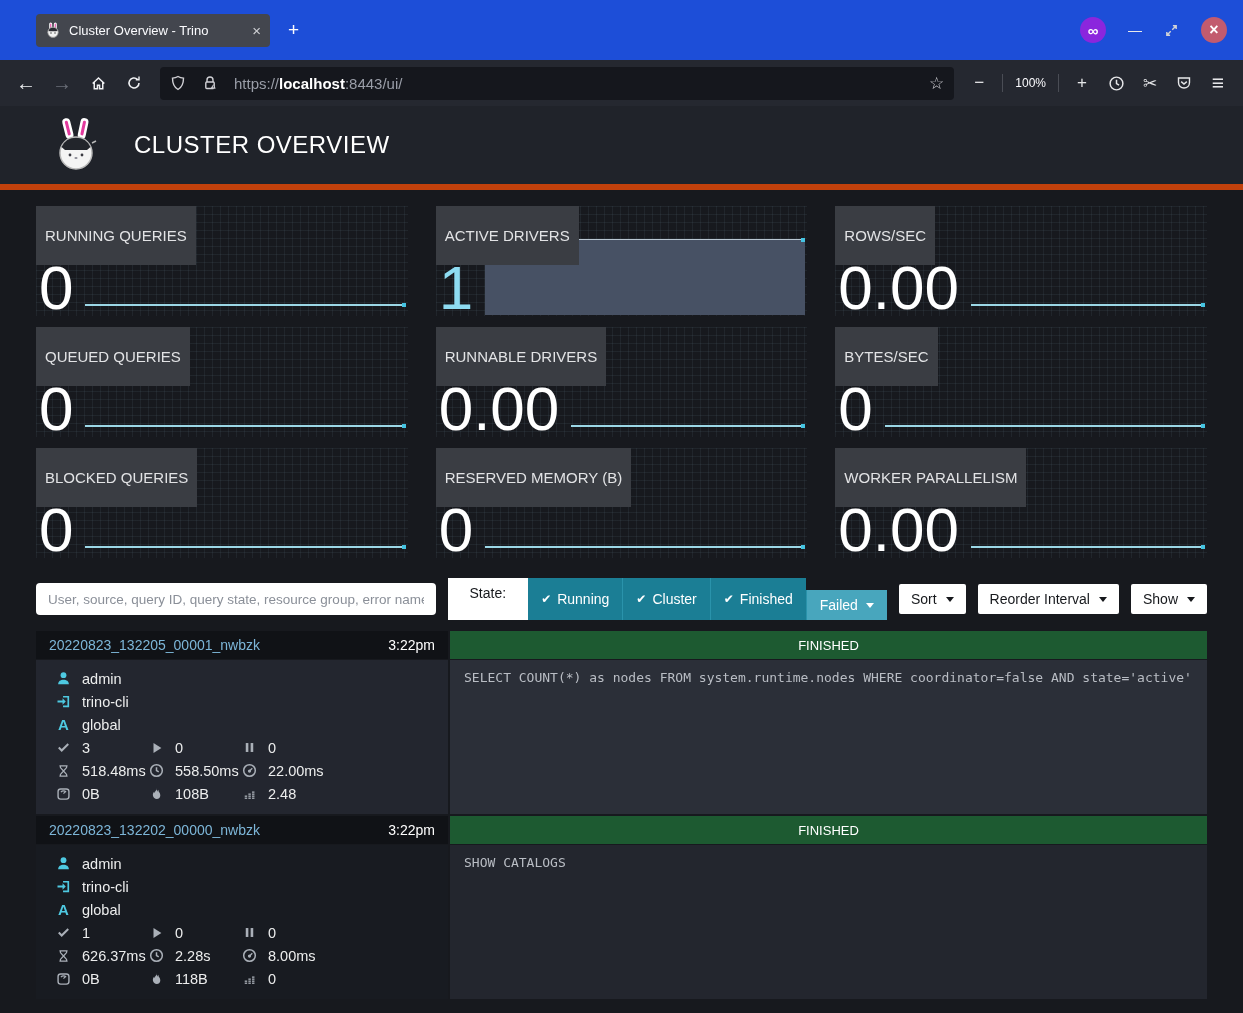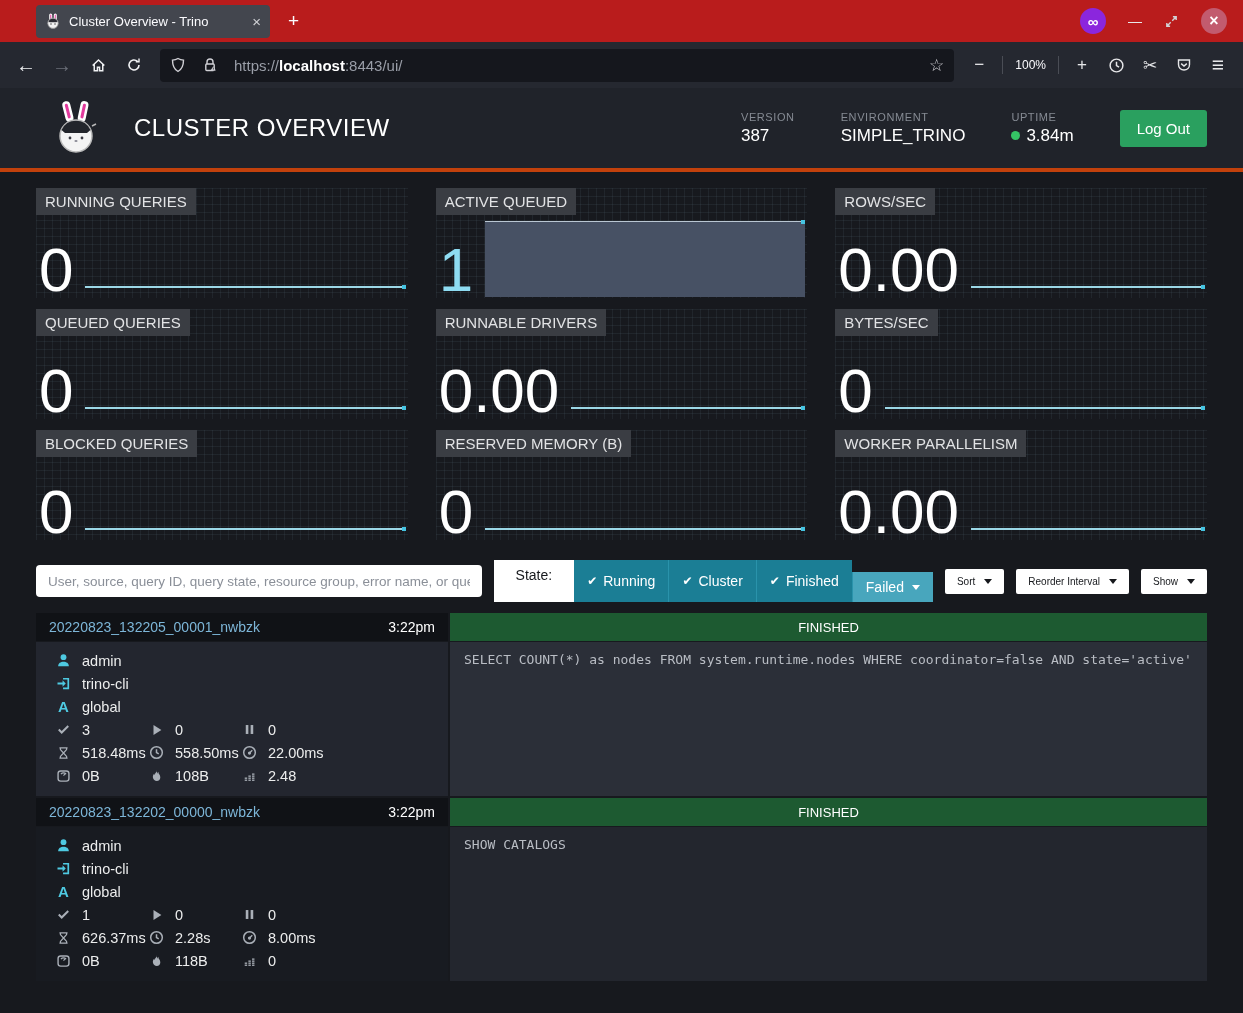--- a/index.html
+++ b/index.html
@@ -1,21 +1,21 @@
 <!DOCTYPE html>
 <html><head>
 <meta charset="utf-8">
 <style>
   * { box-sizing: border-box; margin: 0; padding: 0; }
   html,body { width:1243px; height:1013px; overflow:hidden; background:#17191e;
     font-family:"Liberation Sans", sans-serif; }
   .browser { width:100%; height:100%; display:flex; flex-direction:column; }
 
   
-  .tabbar { height:42px; background:#b91c1c; display:flex; align-items:center; flex:none; }
+  .tabbar { height:60px; background:#1d4ed8; display:flex; align-items:center; flex:none; }
   .tab { margin-left:36px; width:234px; height:33px; background:#43464e; border-radius:4px;
     display:flex; align-items:center; padding:0 9px; color:#fbfbfe; font-size:13px; }
   .favicon { width:16px; height:16px; margin-right:8px; flex:none; }
   .tab-title { flex:1; white-space:nowrap; overflow:hidden; }
   .tab-close { color:#cfd0d4; font-size:15px; margin-left:6px; cursor:default; }
   .newtab { color:#fbfbfe; font-size:19px; margin-left:18px; }
   .spacer { flex:1; }
   .winbtns { display:flex; align-items:center; gap:22px; margin-right:16px; }
   .mask-btn { width:26px; height:26px; border-radius:50%; background:#8b26dd; color:#fff;
     display:flex; align-items:center; justify-content:center; font-size:15px; font-weight:bold; }
@@ -34,40 +34,40 @@
   .url-text { flex:1; font-size:15px; color:#9a9ea8; }
   .url-text .host { color:#ffffff; font-weight:bold; }
   .star { color:#d0d0d5; font-size:17px; }
   .divider { width:1px; height:18px; background:#4a4d55; margin:0 4px; }
   .zoom-label { color:#fbfbfe; font-size:12px; padding:0 4px; }
   .toolicon { width:30px; height:30px; display:flex; align-items:center; justify-content:center;
     color:#e6e7e9; font-size:17px; }
 
   
   .page { flex:1; background:#17191e; overflow:hidden; }
-  .trino-header { height:84px; background:#20232a; border-bottom:4px solid #c2410c;
+  .trino-header { height:84px; background:#20232a; border-bottom:6px solid #c2410c;
     display:flex; align-items:center; padding:0 36px 0 52px; }
   .logo { width:50px; height:56px; margin-right:32px; flex:none; }
   .page-title { color:#ffffff; font-size:24px; letter-spacing:0.5px; font-weight:400; }
   .hdr-meta { margin-left:auto; display:flex; align-items:center; gap:46px; }
   .meta-block .mlabel { color:#868b94; font-size:11px; letter-spacing:0.6px; margin-bottom:3px; }
   .meta-block .mvalue { color:#ffffff; font-size:17px; display:flex; align-items:center; gap:6px; }
   .updot { width:9px; height:9px; border-radius:50%; background:#35c465; display:inline-block; }
   .logout-btn { background:#2aa05f; color:#fff; border:none; font-size:15px;
     padding:10px 17px; border-radius:3px; font-family:inherit; }
 
   .stats { padding:16px 36px 6px; display:grid; grid-template-columns:repeat(3,1fr);
     column-gap:28px; row-gap:11px; }
   .panel { position:relative; height:110px; display:flex; align-items:flex-end;
     background-image:
       linear-gradient(rgba(130,160,185,0.09) 1px, transparent 1px),
       linear-gradient(90deg, rgba(130,160,185,0.09) 1px, transparent 1px);
     background-size:8px 8px; }
   .plabel { position:absolute; top:0; left:0; background:#3a3d43; color:#e2e3e5;
-    font-size:15px; padding:5px 9px; z-index:2; }
+    font-size:15px; padding:21px 9px; z-index:2; }
   .pnum { font-size:62px; line-height:0.92; color:#ffffff; padding-left:3px; font-weight:400; }
   .pnum.hl { color:#8edcf2; }
   .spark-line { flex:1; height:2px; background:#9bd7e6; margin:0 2px 10px 12px; position:relative; }
   .spark-line::after { content:''; position:absolute; right:0; top:-1px; width:4px; height:4px; background:#45c4e2; }
   .spark-fill { flex:1; height:76px; background:#475164; border-top:1px solid #b9c6d2;
     margin:0 2px 1px 12px; position:relative; }
   .spark-fill::after { content:''; position:absolute; right:0; top:-2px; width:4px; height:4px; background:#45c4e2; }
 
   .qd { margin:8px 36px 0; }
   .qd-header { background:#6e7680; color:#fff; font-size:20px; padding:9px 12px; }
@@ -76,21 +76,21 @@
     font-size:13.5px; font-family:inherit; color:#222; background:#fff; }
   .search-input::placeholder { color:#8a8f98; }
   .state-group { display:flex; margin-left:12px; }
   .state-label { background:#fff; color:#16181c; font-size:14px; padding:7px 22px; }
   .fbtn { background:#1b7e95; color:#fff; font-size:14px; padding:7px 13px;
     display:flex; align-items:center; gap:6px; border-left:1px solid #2a93ab; }
   .fbtn .chk { font-size:12px; }
   .fbtn.light { background:#48a6bd;margin-top:12px; }
   .caret { width:0; height:0; border-left:4px solid transparent; border-right:4px solid transparent;
     border-top:5px solid currentColor; display:inline-block; margin-left:2px; }
-  .wbtn { background:#fff; color:#16181c; font-size:10px; padding:7px 12px; border-radius:2px;
+  .wbtn { background:#fff; color:#16181c; font-size:14px; padding:7px 12px; border-radius:2px;
     display:flex; align-items:center; gap:7px; margin-left:12px; }
 
   .qrow { margin-top:2px; }
   .qrow-head { display:flex; }
   .qid-box { width:412px; background:#101216; display:flex; justify-content:space-between;
     align-items:center; padding:6px 13px; flex:none; }
   .qid { color:#7db6d8; font-size:14px; }
   .qtime { color:#fff; font-size:14px; }
   .status-bar { flex:1; margin-left:2px; background:#1d5a31; color:#fff;
     display:flex; align-items:center; justify-content:center; font-size:13px; }
@@ -219,48 +219,30 @@
             </g>
           <circle cx="24" cy="36" r="16" fill="#f4f4f4" stroke="#b9b9b9" stroke-width="1.5"></circle>
           <path d="M9.5 30 A16 16 0 0 1 38.5 30 L35 33 H13 Z" fill="#22252b"></path>
           <circle cx="18" cy="38" r="1.4" fill="#3a3a42"></circle>
             <circle cx="30" cy="38" r="1.4" fill="#3a3a42"></circle>
           <ellipse cx="24" cy="41" rx="1.6" ry="1.1" fill="#8b8b95"></ellipse>
           <path d="M40 26l4-2" stroke="#b9b9b9" stroke-width="1.5"></path>
         </svg>
       </span>
       <span class="page-title">CLUSTER OVERVIEW</span>
-      <div class="hdr-meta">
-        <div class="meta-block">
-          <div class="mlabel">VERSION</div>
-          <div class="mvalue">387</div>
-        </div>
-        <div class="meta-block">
-          <div class="mlabel">ENVIRONMENT</div>
-          <div class="mvalue">SIMPLE_TRINO</div>
-        </div>
-        <div class="meta-block">
-          <div class="mlabel">UPTIME</div>
-          <div class="mvalue">
-              <span class="updot"></span>
-              <span>3.84m</span>
-            </div>
-        </div>
-        <button class="logout-btn">Log Out</button>
-      </div>
     </div>
 
     <div class="stats">
       <div class="panel">
         <span class="plabel">RUNNING QUERIES</span>
         <span class="pnum">0</span>
         <span class="spark-line"></span>
       </div>
       <div class="panel">
-        <span class="plabel">ACTIVE QUEUED</span>
+        <span class="plabel">ACTIVE DRIVERS</span>
         <span class="pnum hl">1</span>
         <span class="spark-fill"></span>
       </div>
       <div class="panel">
         <span class="plabel">ROWS/SEC</span>
         <span class="pnum">0.00</span>
         <span class="spark-line"></span>
       </div>
       <div class="panel">
         <span class="plabel">QUEUED QUERIES</span>

